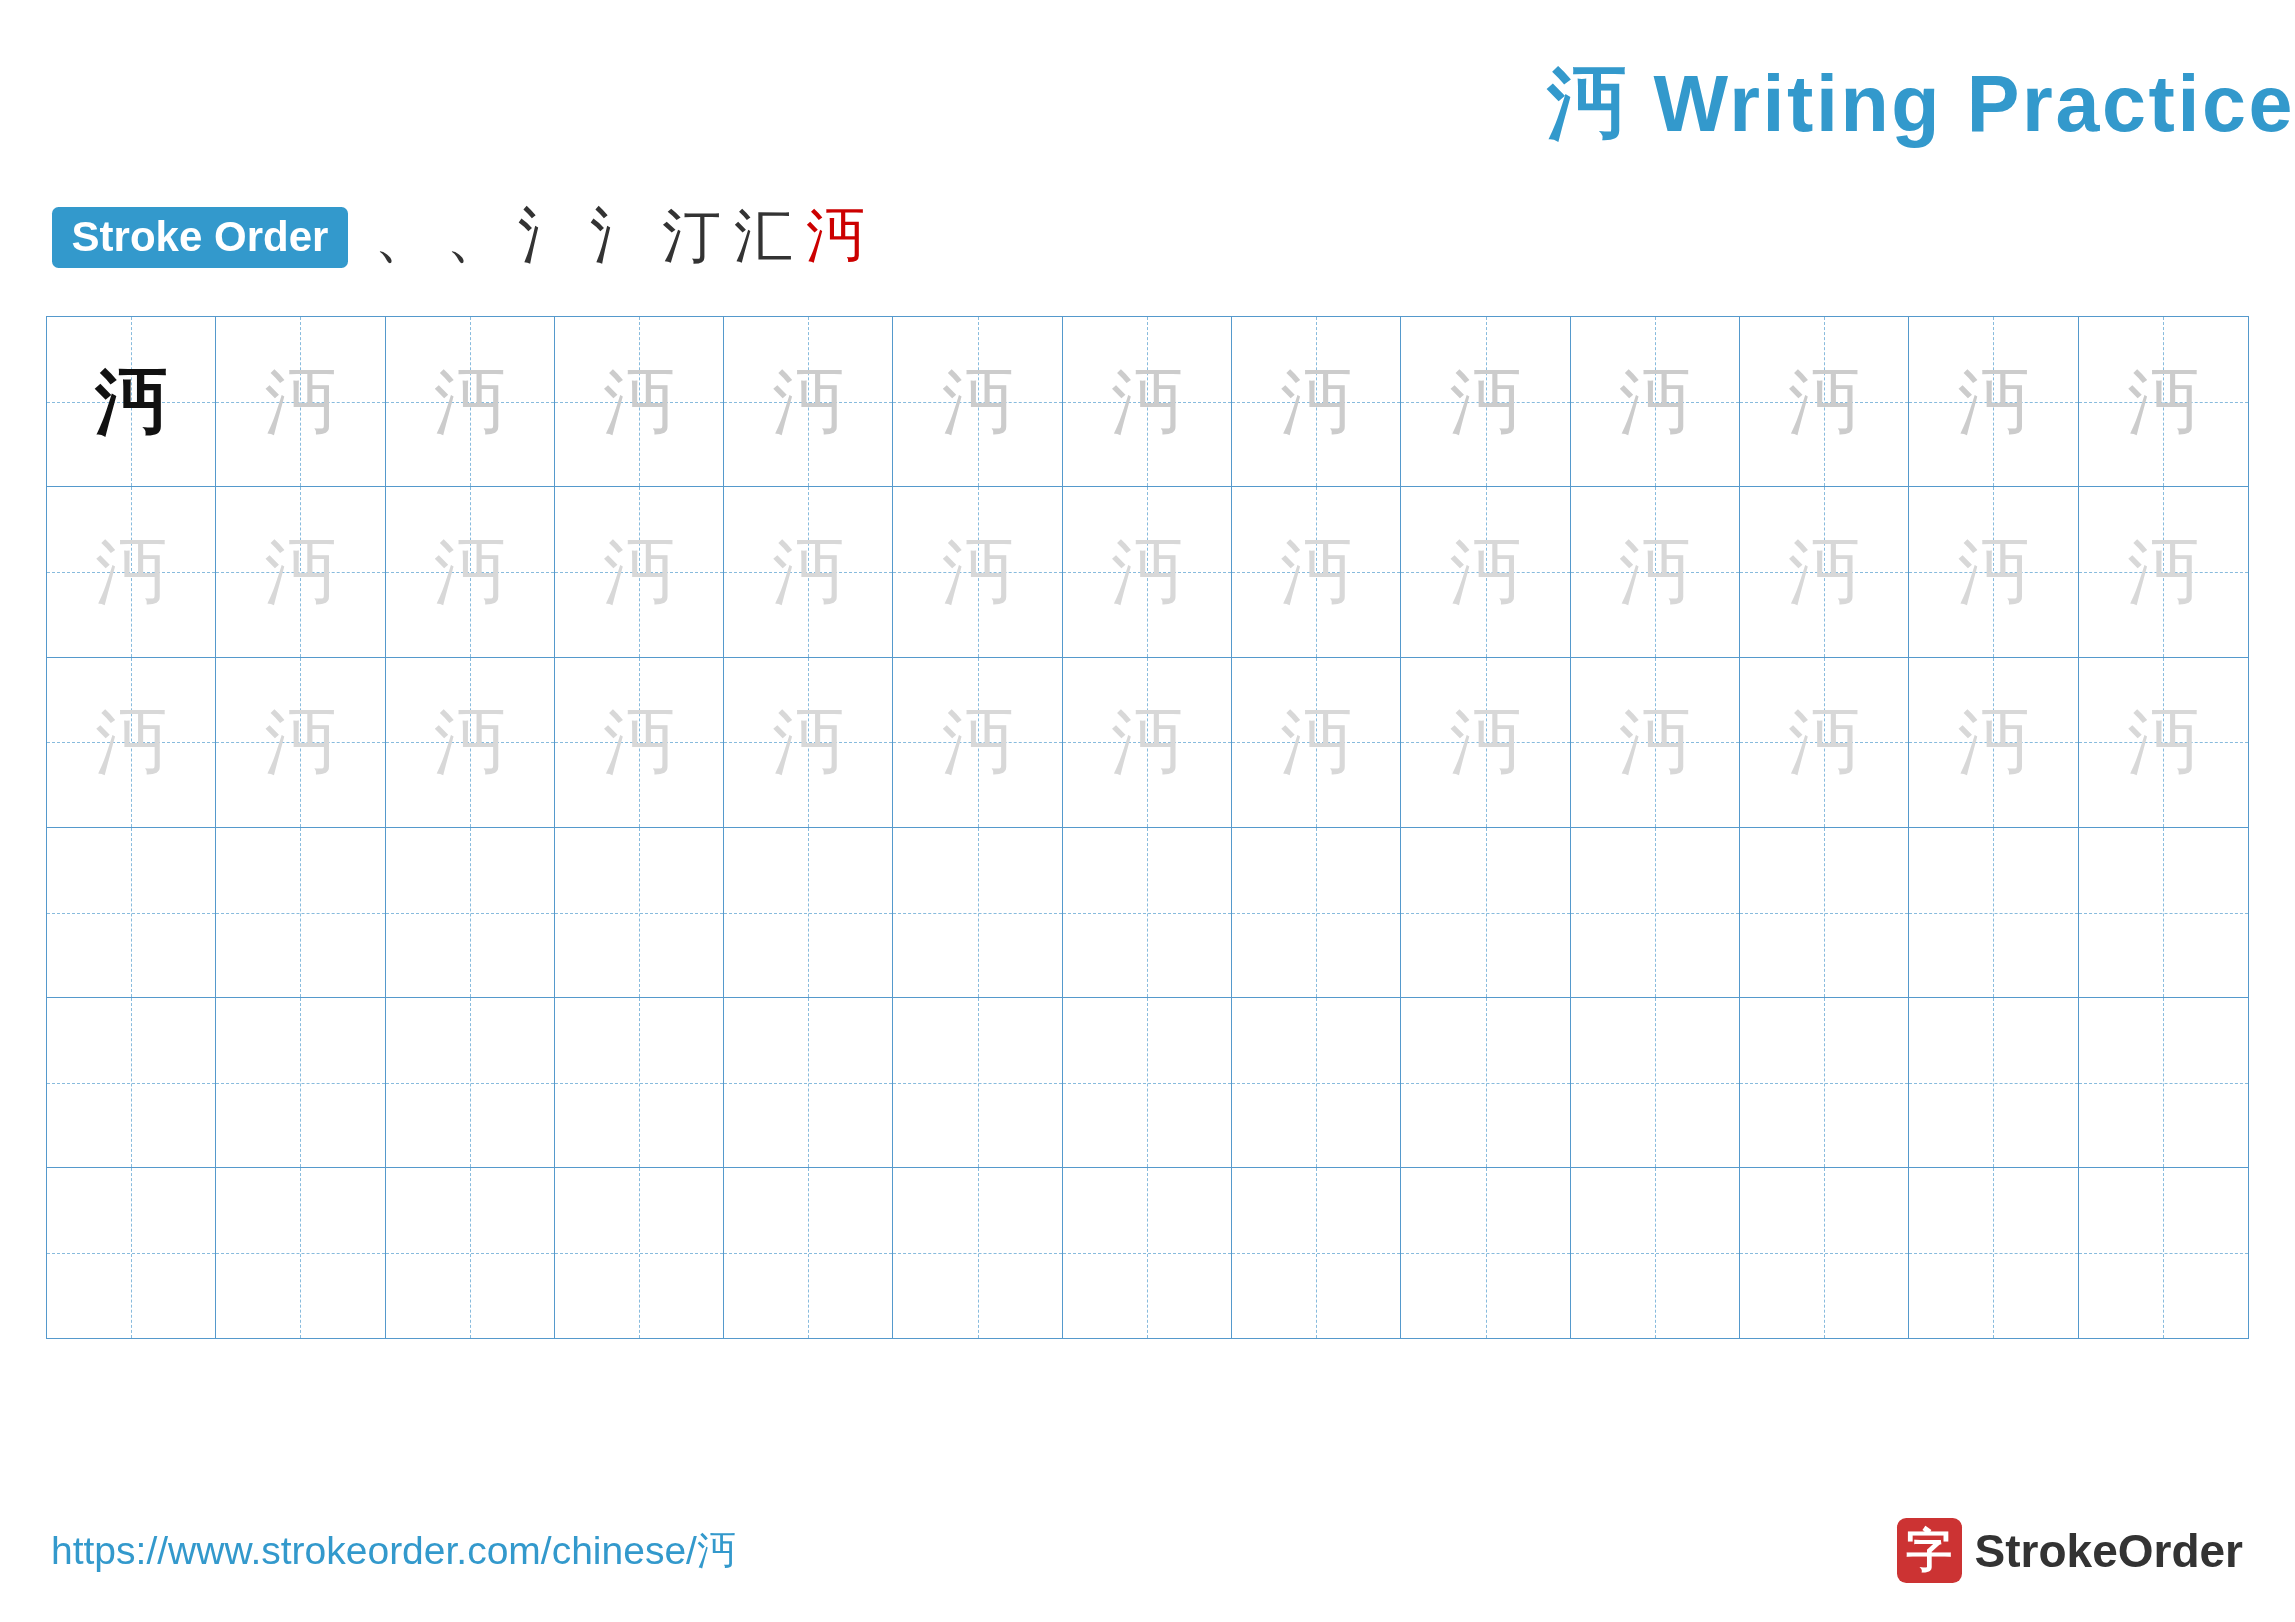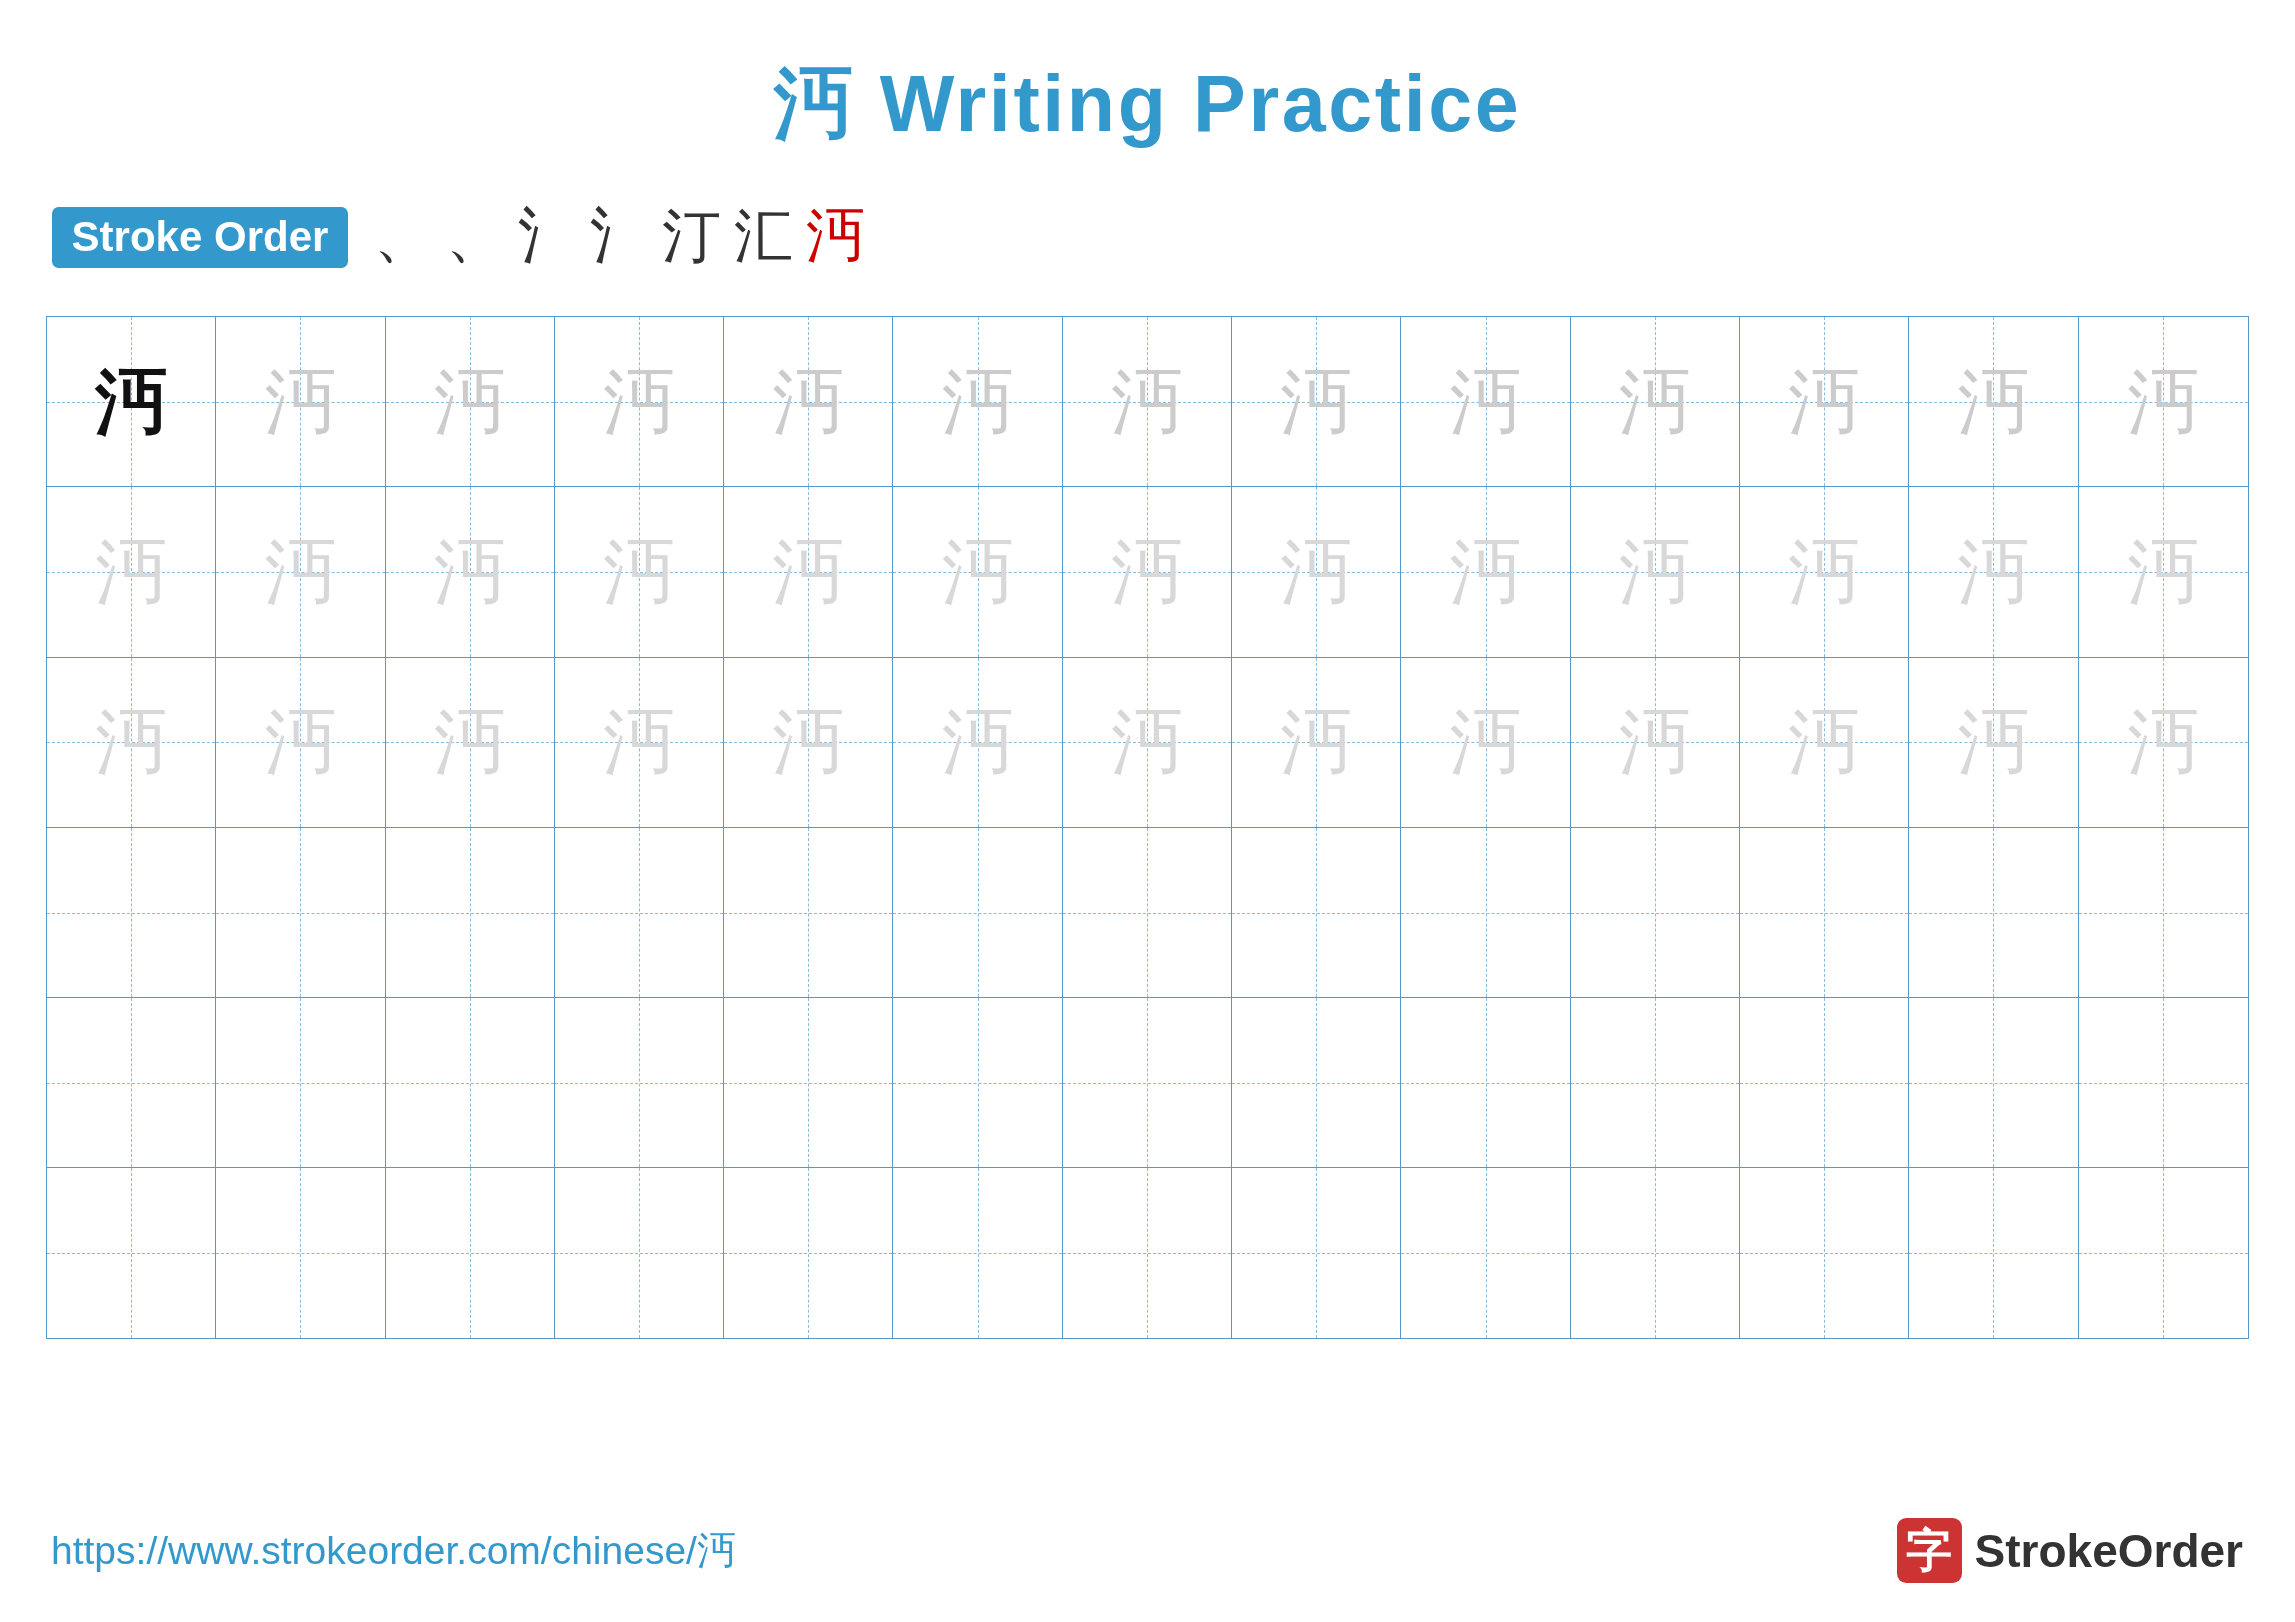--- a/index.html
+++ b/index.html
@@ -7,21 +7,21 @@
       width: 2295px;
       height: 1622px;
       background: #ffffff;
       font-family: Arial, sans-serif;
       position: relative;
       overflow: hidden;
     }
 
     
     .title {
-      text-align: center;
+      text-align: right;
       padding-top: 52px;
       font-size: 79px;
       color: #3399cc;
       font-weight: bold;
       letter-spacing: 2.6px;
     }
 
     
     .stroke-order-row {
       display: flex;

